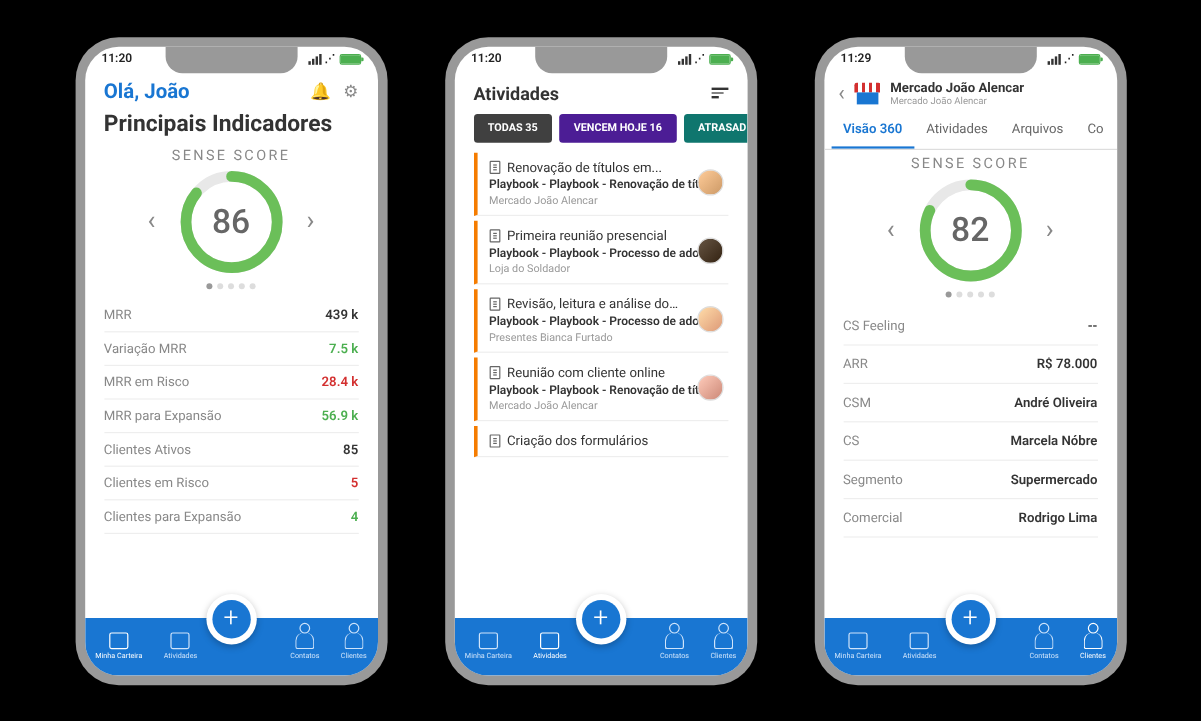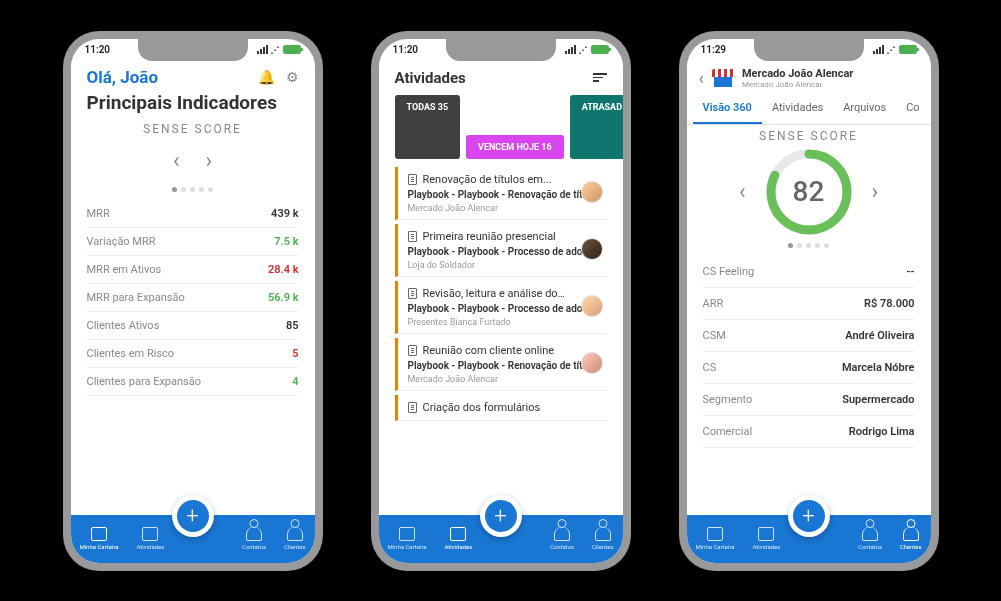--- a/index.html
+++ b/index.html
@@ -60,21 +60,21 @@
   
   .hdr2 { padding: 8px 16px; display: flex; justify-content: space-between; align-items: center; }
   .hdr2-title { font-size: 15px; font-weight: 700; color: #333; }
   .filter-ico { display: flex; flex-direction: column; gap: 2px; }
   .filter-ico span { height: 1.5px; background: #333; }
   .filter-ico span:nth-child(1){width:14px}.filter-ico span:nth-child(2){width:10px}.filter-ico span:nth-child(3){width:6px}
 
   .chips { display: flex; gap: 6px; padding: 0 16px 8px; overflow: hidden; }
   .chip { padding: 7px 12px; border-radius: 3px; font-size: 9px; font-weight: 700; color: #fff; white-space: nowrap; }
   .chip.gray { background: #404040; }
-  .chip.orange { background: #d946ef; margin-top: 40px; }
+  .chip.orange { background: #4c1d95; }
   .chip.red { background: #0f766e; }
 
   .activity-list { flex: 1; overflow: hidden; padding: 0 16px; }
   .activity { border-left: 3px solid #f57c00; padding: 6px 0 6px 10px; margin-bottom: 4px; position: relative; border-bottom: 1px solid #eee; }
   .activity-title-row { display: flex; align-items: center; gap: 6px; font-size: 11px; color: #333; }
   .doc-ico { width: 9px; height: 11px; border: 1px solid #666; border-radius: 1px; position: relative; flex-shrink: 0; }
   .doc-ico::before { content:""; position:absolute; top:2px; left:2px; right:2px; height:1px; background:#666; box-shadow: 0 2px 0 #666, 0 4px 0 #666;}
   .activity-sub { font-size: 10px; color: #333; font-weight: 600; margin-top: 2px; line-height: 1.3; }
   .activity-client { font-size: 9px; color: #999; margin-top: 2px; }
   .avatar { position: absolute; right: 4px; top: 14px; width: 22px; height: 22px; border-radius: 50%; background: linear-gradient(135deg,#ffcc99,#cc9966); border: 1px solid #ddd; }
@@ -128,41 +128,48 @@
             <span>🔔</span>
             <span>⚙</span>
           </div>
         </div>
         <div class="sub-h">Principais Indicadores</div>
       </div>
       <div class="score-block">
         <div class="score-title">SENSE SCORE</div>
         <div class="ring-wrap">
           <span class="chevron">‹</span>
+          <div class="ring">
+            <svg width="90" height="90">
+                <circle cx="45" cy="45" r="38" fill="none" stroke="#e8e8e8" stroke-width="9"></circle>
+                <circle cx="45" cy="45" r="38" fill="none" stroke="#6bbf59" stroke-width="9" stroke-dasharray="205 239" stroke-linecap="round"></circle>
+              </svg>
+            <div class="ring-num">86</div>
+          </div>
           <span class="chevron">›</span>
         </div>
         <div class="dots">
             <span class="active"></span>
             <span></span>
             <span></span>
             <span></span>
             <span></span>
           </div>
       </div>
       <div class="kv-list" id="metrics1">
           <div class="kv-row">
             <span class="k">MRR</span>
             <span class="v ">439 k</span>
           </div>
           <div class="kv-row">
             <span class="k">Variação MRR</span>
             <span class="v v-green">7.5 k</span>
           </div>
           <div class="kv-row">
-            <span class="k">MRR em Ativos</span>
+            <span class="k">MRR em Risco</span>
             <span class="v v-red">28.4 k</span>
           </div>
           <div class="kv-row">
             <span class="k">MRR para Expansão</span>
             <span class="v v-green">56.9 k</span>
           </div>
           <div class="kv-row">
             <span class="k">Clientes Ativos</span>
             <span class="v ">85</span>
           </div>

